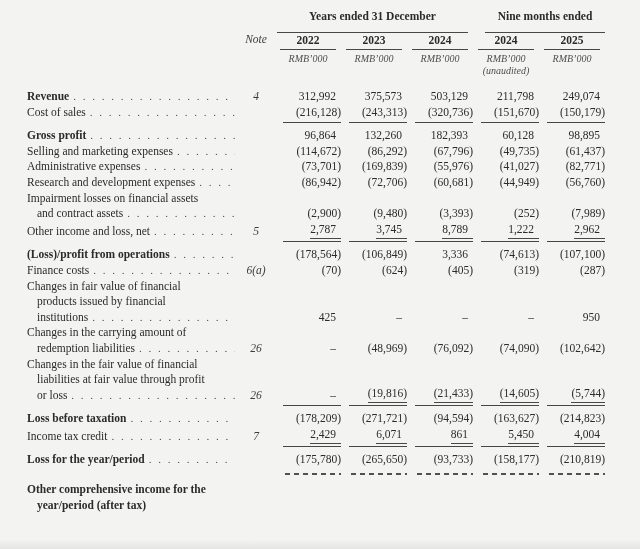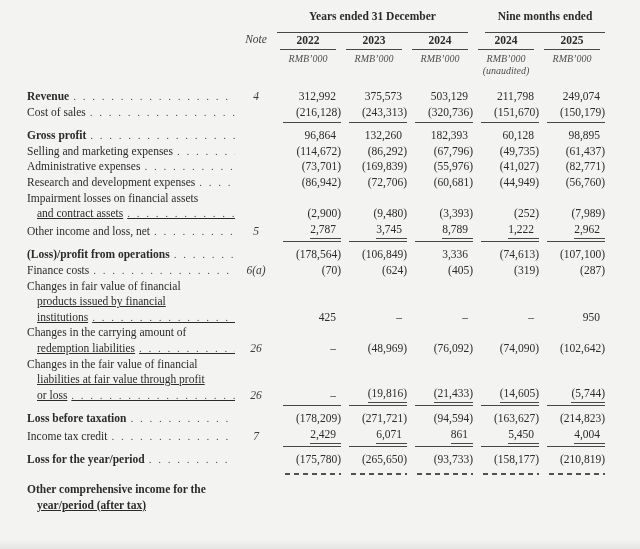--- a/index.html
+++ b/index.html
@@ -33,21 +33,21 @@
   .hunits{display:flex;margin-top:3px;}
   .hunaud{display:flex;}
   .ucell{width:66px;flex:none;text-align:center;font-style:italic;
     font-size:10px;color:#4e4e4e;line-height:12px;}
 
   
   #rows{margin-top:12px;}
   .trow{display:flex;align-items:flex-end;line-height:15.6px;}
   .trow.bold .lbl{font-weight:bold;}
   .lbl{width:210px;flex:none;}
-  .lbl .cont{padding-left:10px;text-decoration:underline;}
+  .lbl .cont{padding-left:10px;}
   .leadline{display:flex;align-items:baseline;}
   .leadline.cont{padding-left:10px;}
   .leader{flex:1;overflow:hidden;white-space:nowrap;letter-spacing:2px;
     color:#4a4a4a;margin:0 2px 0 4px;font-size:11px;font-weight:normal;}
   .vcol{width:66px;flex:none;text-align:right;}
   .val{display:inline-block;}
   .val.pad{padding-right:5px;text-align:right;}
   .val.uline{border-bottom:1px solid #474747;padding-bottom:1px;}
   .rulerow{display:flex;margin:2px 0 5px;}
   .ruleline{width:58px;margin-left:auto;border-top:1px solid #474747;}

